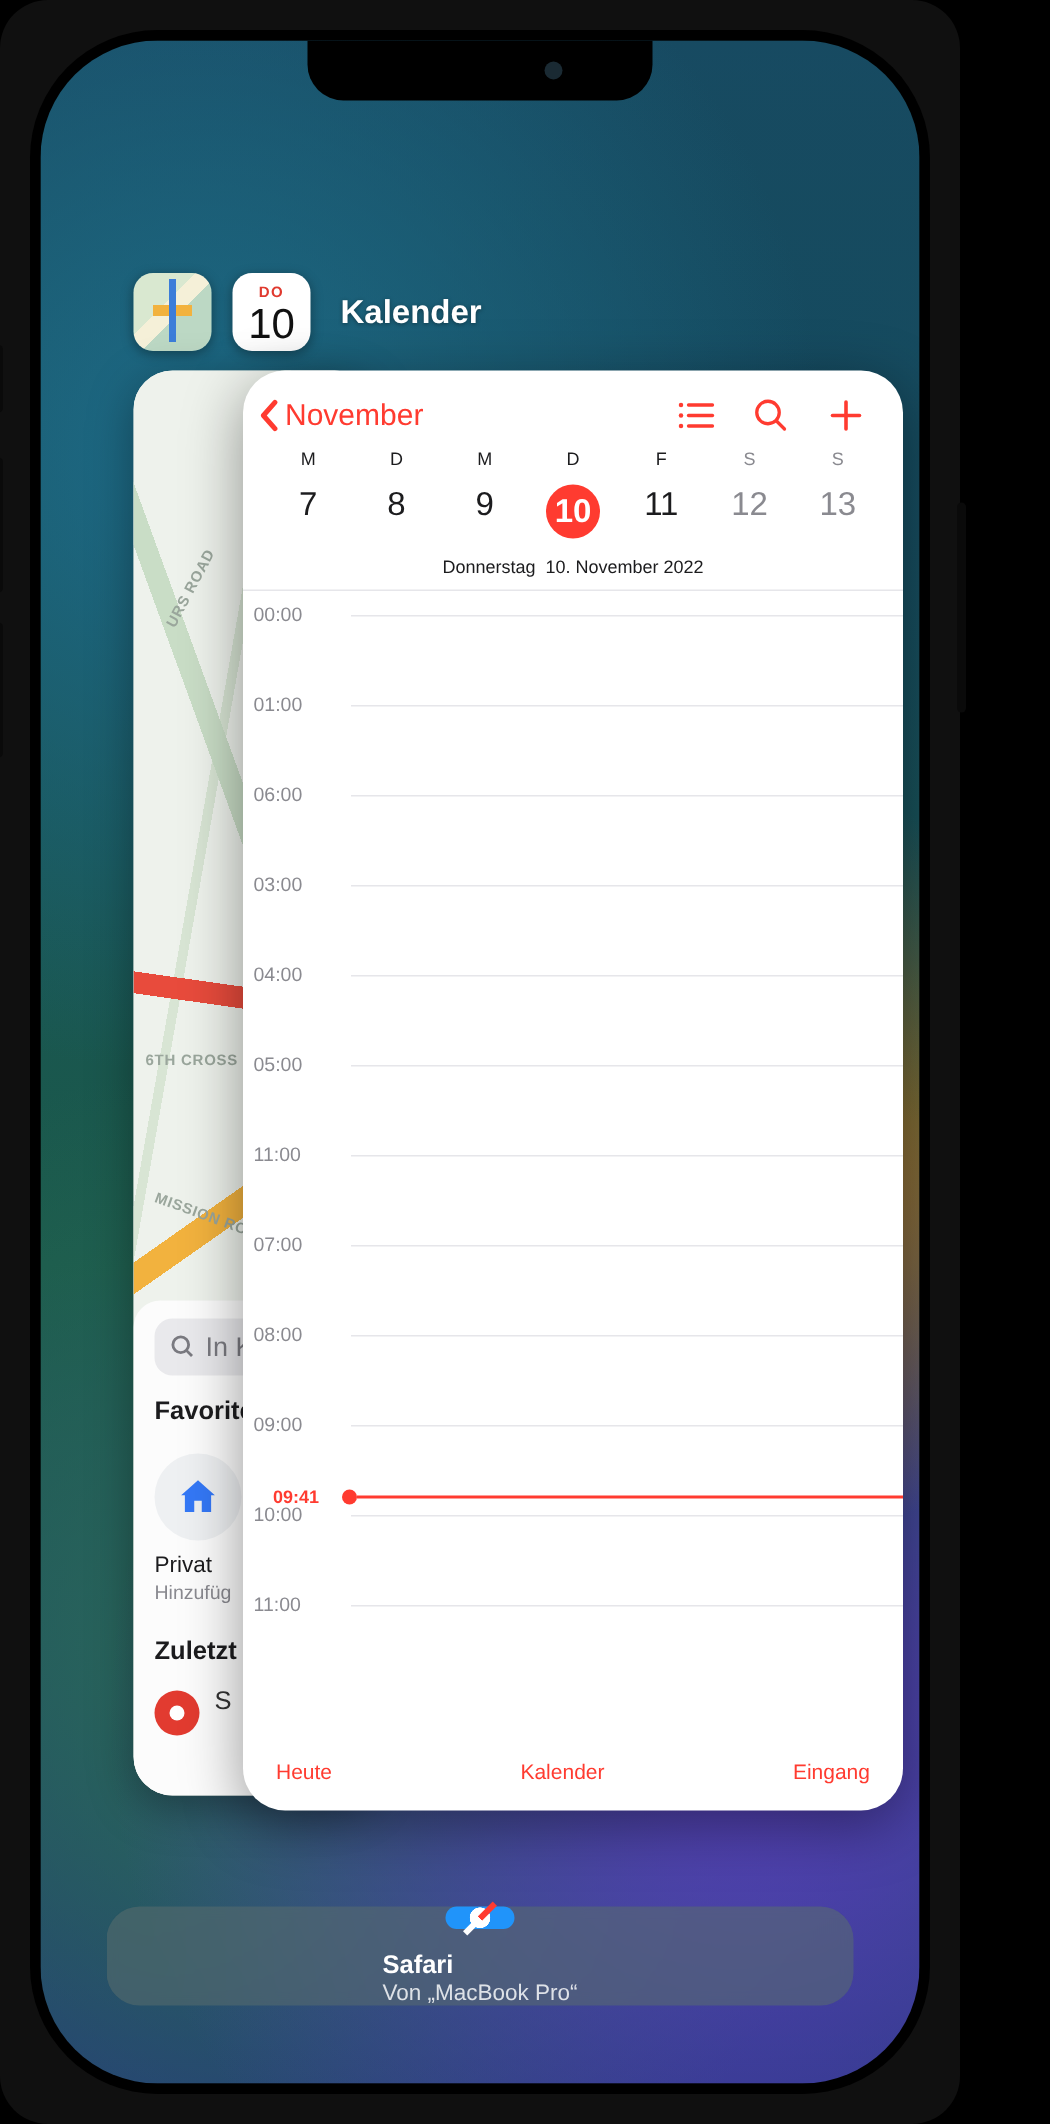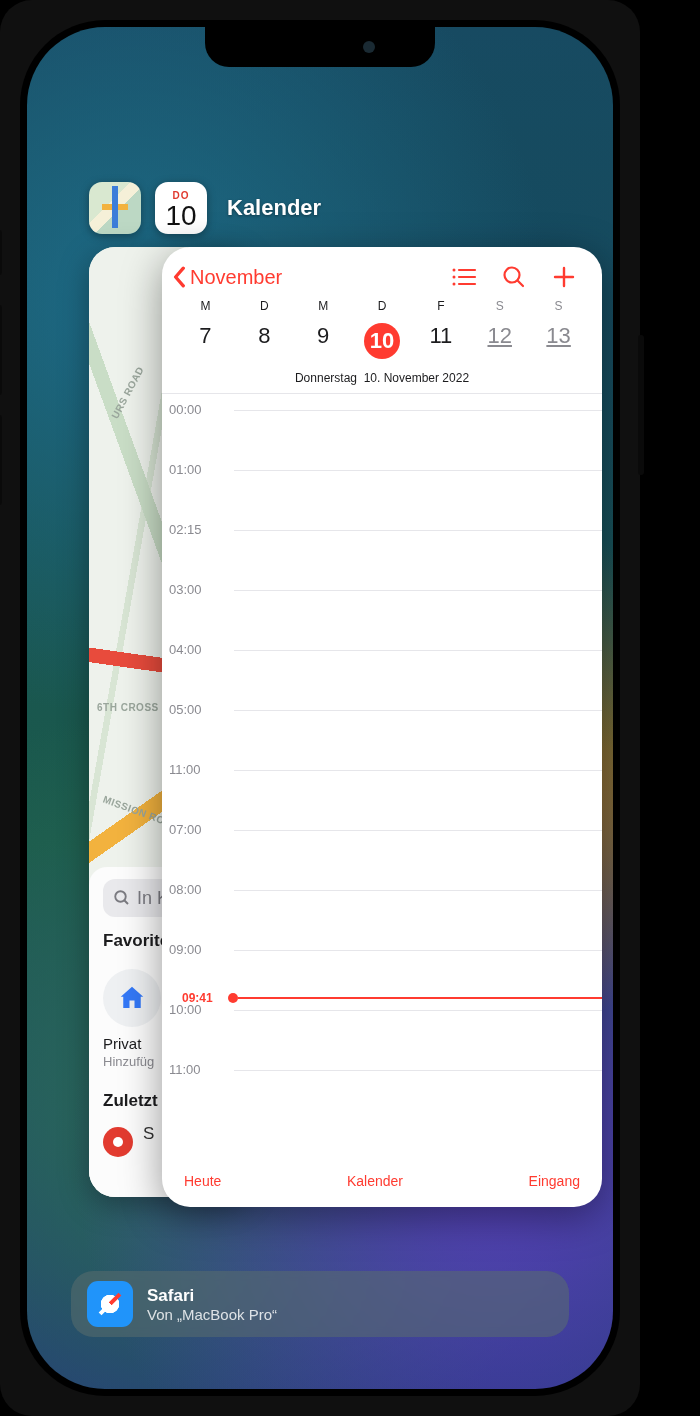--- a/index.html
+++ b/index.html
@@ -161,21 +161,21 @@
 
 .week-row { padding: 4px 14px 0; }
 .week-dows, .week-days { display:flex; }
 .week-dows span, .week-days span {
   flex:1; text-align:center;
 }
 .week-dows span { font-size:12px; color:#1c1c1e; font-weight:500;}
 .week-dows span.wkend { color:#8a8a90;}
 .week-days { margin-top:4px; }
 .week-days span { font-size:22px; color:#1c1c1e; padding:6px 0;}
-.week-days span.wkend { color:#8a8a90;text-decoration:underline;}
+.week-days span.wkend { color:#8a8a90;}
 .week-days span.sel {
   color:#fff;
 }
 .week-days span.sel b{
   display:inline-flex; width:36px; height:36px;
   background:#ff3b30; border-radius:50%;
   align-items:center; justify-content:center;
   font-weight:600;
 }
 .full-date { text-align:center; font-size:12px; color:#1c1c1e; padding:6px 0 8px; font-weight:500;}
@@ -207,20 +207,21 @@
 
 
 .handoff {
   position:absolute; left:44px; right:44px; bottom:52px;
   height:66px;
   background: rgba(90,110,110,.55);
   border-radius:22px;
   display:flex; align-items:center; gap:14px;
   padding:0 16px;
   backdrop-filter: blur(4px);
+  flex-direction: column;
 }
 .safari-icon {
   width:46px; height:46px; border-radius:11px;
   background: radial-gradient(circle at 50% 50%, #fff 0 28%, #2094fa 29% 100%);
   position:relative;
 }
 .safari-icon::after{
   content:""; position:absolute; left:50%; top:50%;
   width:4px; height:28px;
   background: linear-gradient(#ff3b30 0 50%, #fff 50% 100%);
@@ -341,21 +342,21 @@
         <div class="hr"></div>
 
         <div class="timeline" id="timeline">
             <div class="hour-row" style="margin-top: 16px;">
               <span class="lbl">00:00</span>
             </div>
             <div class="hour-row">
               <span class="lbl">01:00</span>
             </div>
             <div class="hour-row">
-              <span class="lbl">02:15</span>
+              <span class="lbl">06:00</span>
             </div>
             <div class="hour-row">
               <span class="lbl">03:00</span>
             </div>
             <div class="hour-row">
               <span class="lbl">04:00</span>
             </div>
             <div class="hour-row">
               <span class="lbl">05:00</span>
             </div>

